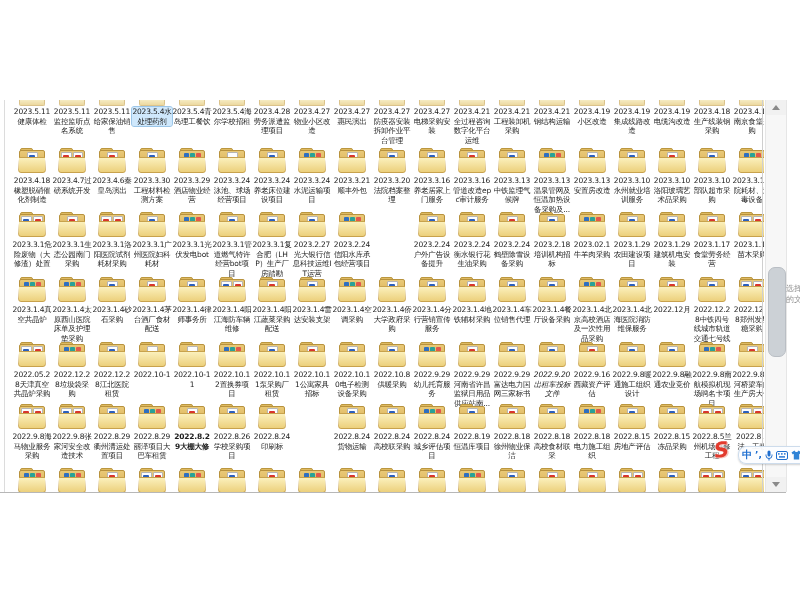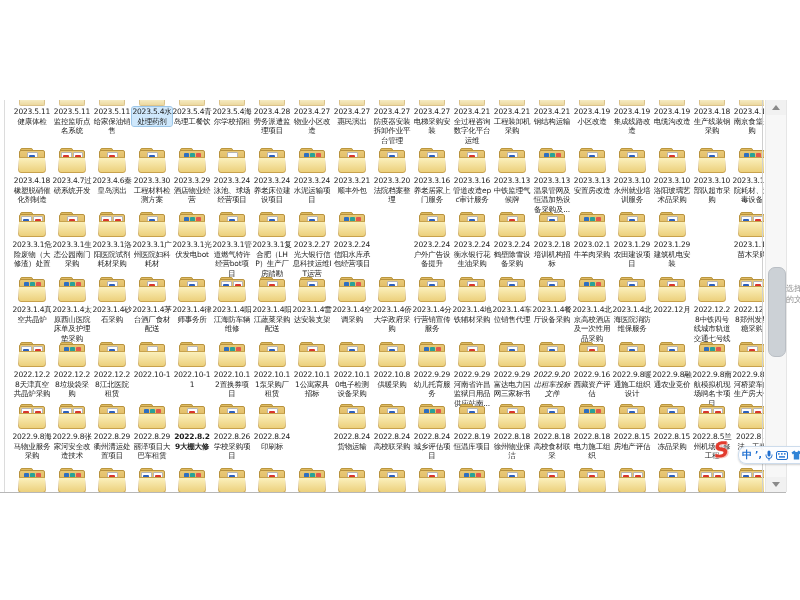--- a/index.html
+++ b/index.html
@@ -600,20 +600,33 @@
           <div class="fb"></div>
           <div class="fc">
             <div class="doc">
               <span class="mk blue"></span>
             </div>
           </div>
           <div class="ff"></div>
         </div>
         <div class="flabel" style="margin-top: 3px;">2023.1.29建筑机电安装</div>
       </div>
+      <div class="cell" style="left: 692px; top: 116px;">
+        <div class="folder">
+          <div class="ftab"></div>
+          <div class="fb"></div>
+          <div class="fc">
+            <div class="doc">
+              <span class="mk red"></span>
+            </div>
+          </div>
+          <div class="ff"></div>
+        </div>
+        <div class="flabel" style="margin-top: 3px;">2023.1.17食堂劳务经营</div>
+      </div>
       <div class="cell" style="left: 732px; top: 116px;">
         <div class="folder">
           <div class="ftab"></div>
           <div class="fb"></div>
           <div class="fc">
             <div class="doc">
               <span class="mk blue"></span>
             </div>
             <div class="doc">
               <span class="mk red"></span>
@@ -883,21 +896,21 @@
           <div class="fc">
             <div class="doc">
               <span class="mk blue"></span>
             </div>
             <div class="doc">
               <span class="mk red"></span>
             </div>
           </div>
           <div class="ff"></div>
         </div>
-        <div class="flabel" style="margin-top: 3px;">2022.12.28天津真空共晶炉采购</div>
+        <div class="flabel" style="margin-top: 3px;">2022.05.28天津真空共晶炉采购</div>
       </div>
       <div class="cell" style="left: 52px; top: 246px;">
         <div class="folder">
           <div class="ftab"></div>
           <div class="fb"></div>
           <div class="fc">
             <div class="book bk1"></div>
             <div class="book bk2"></div>
             <div class="book bk3"></div>
           </div>

